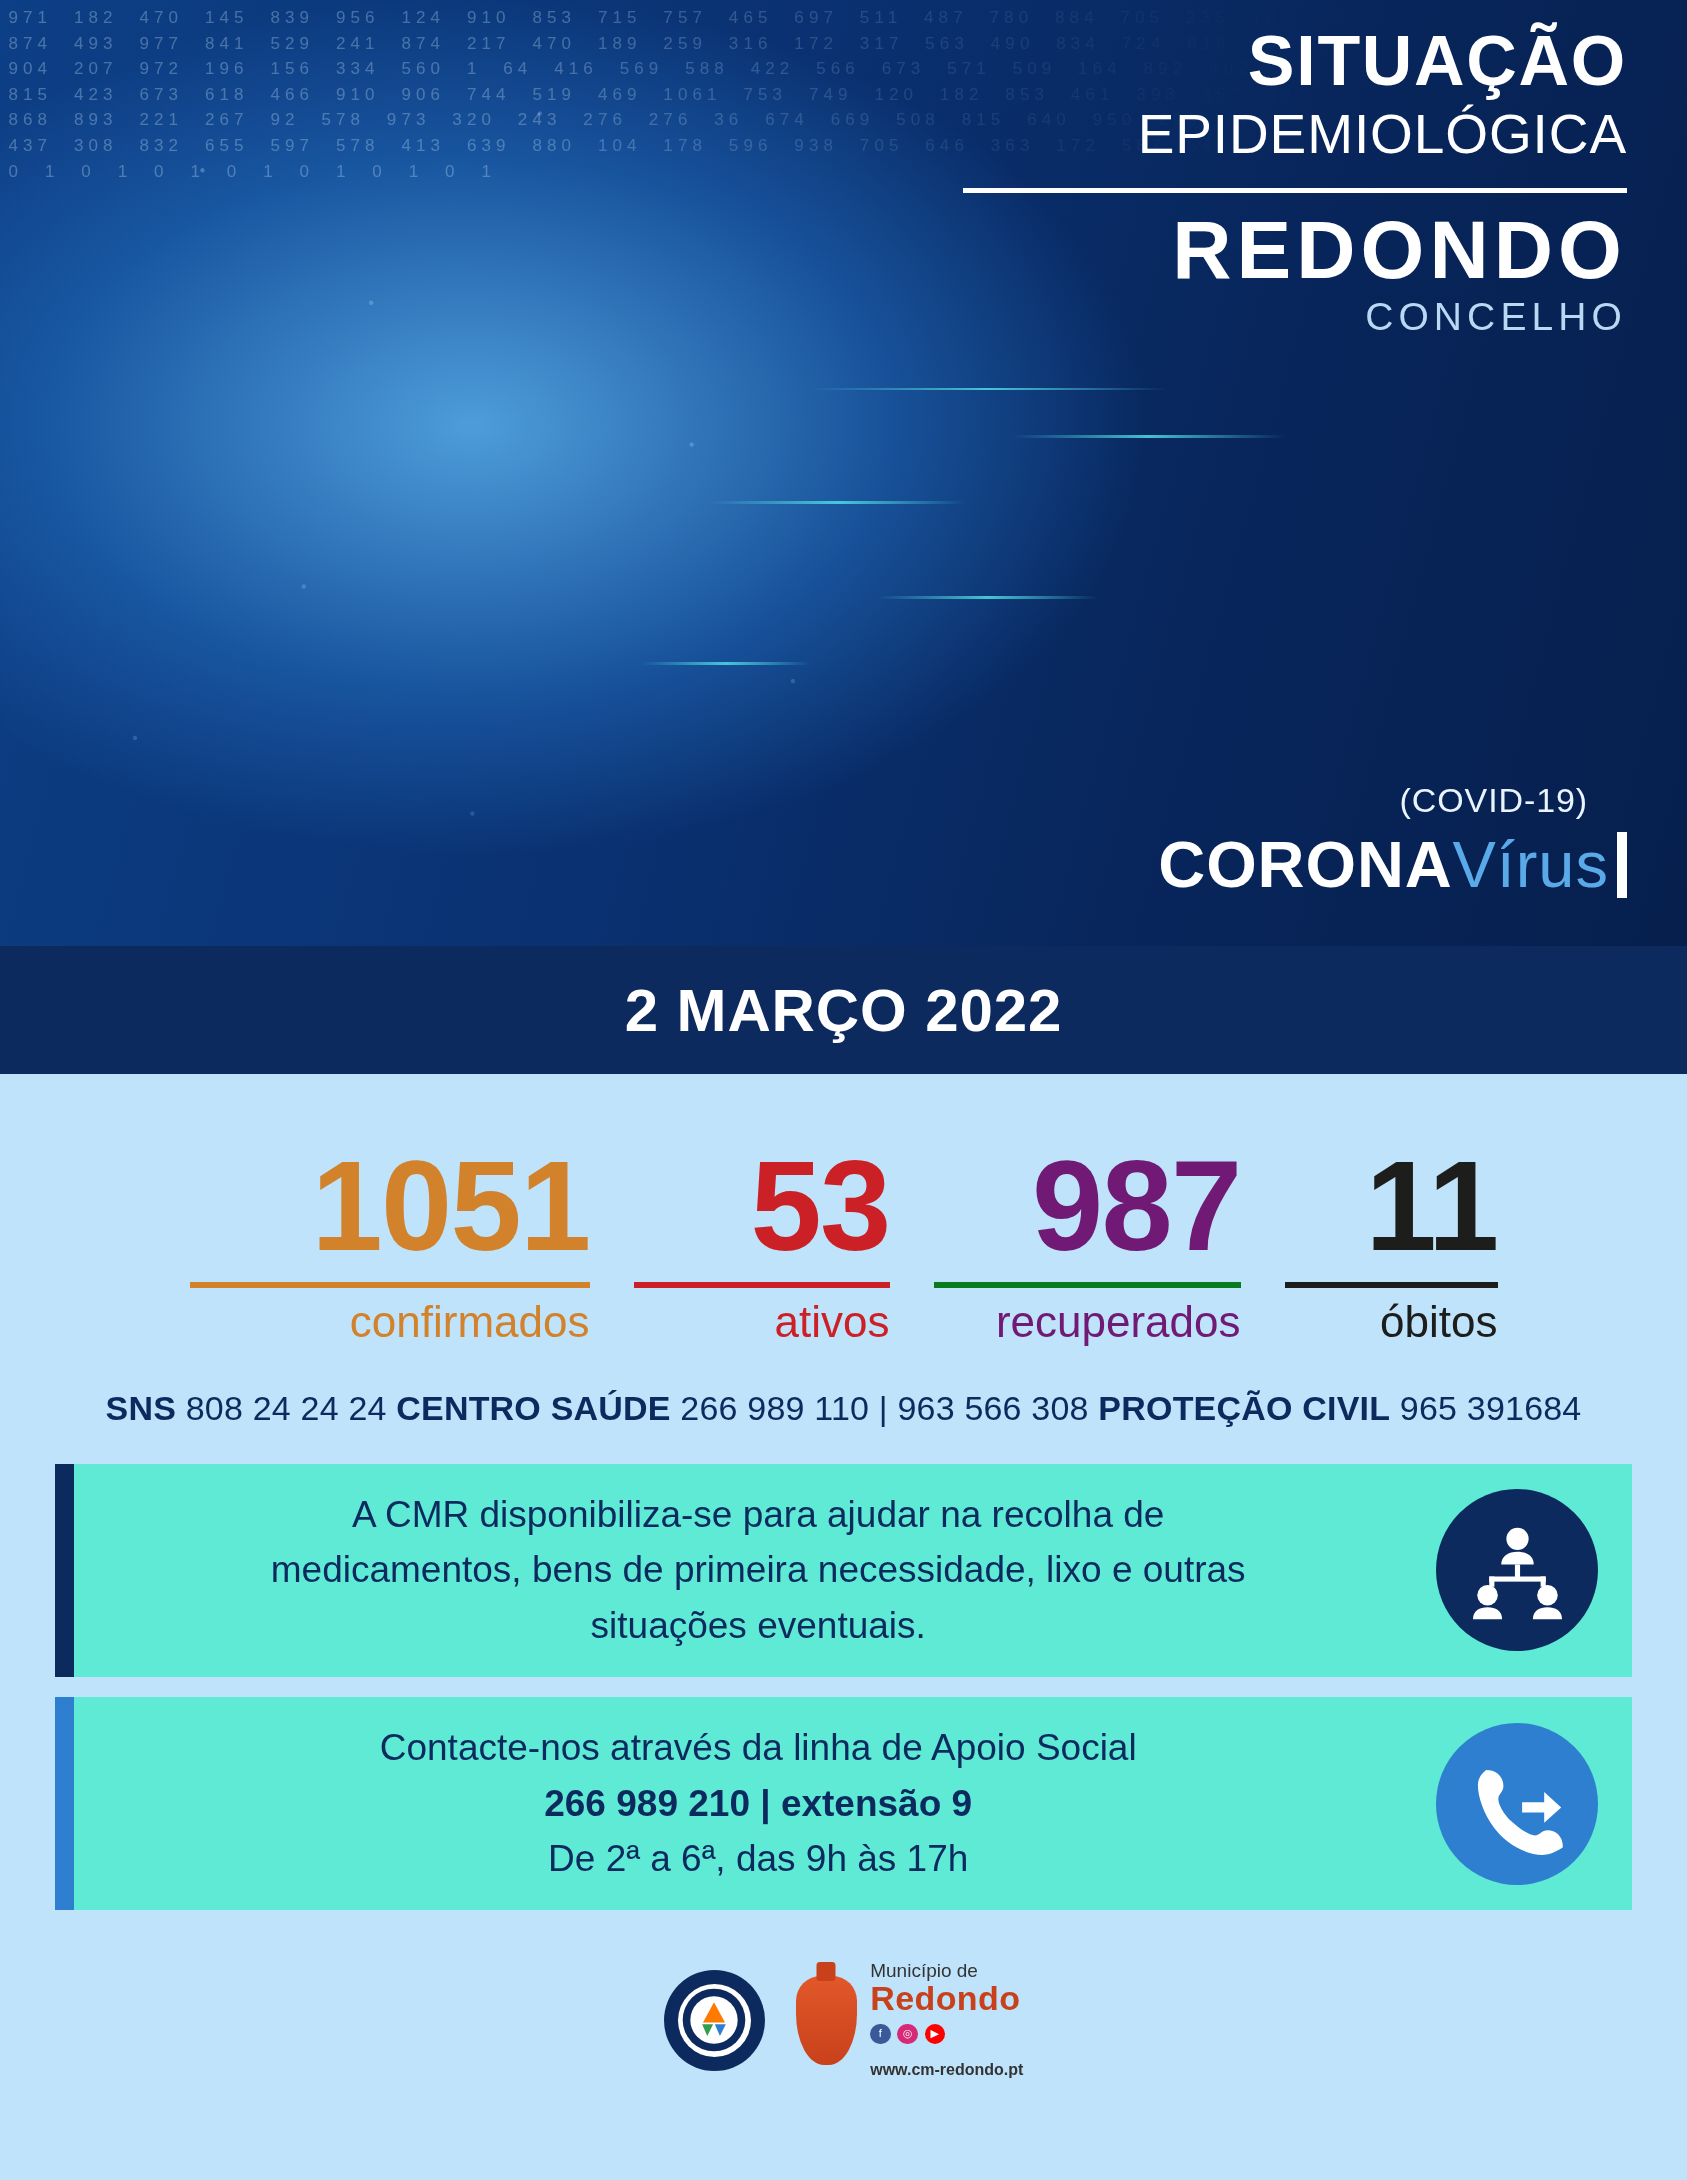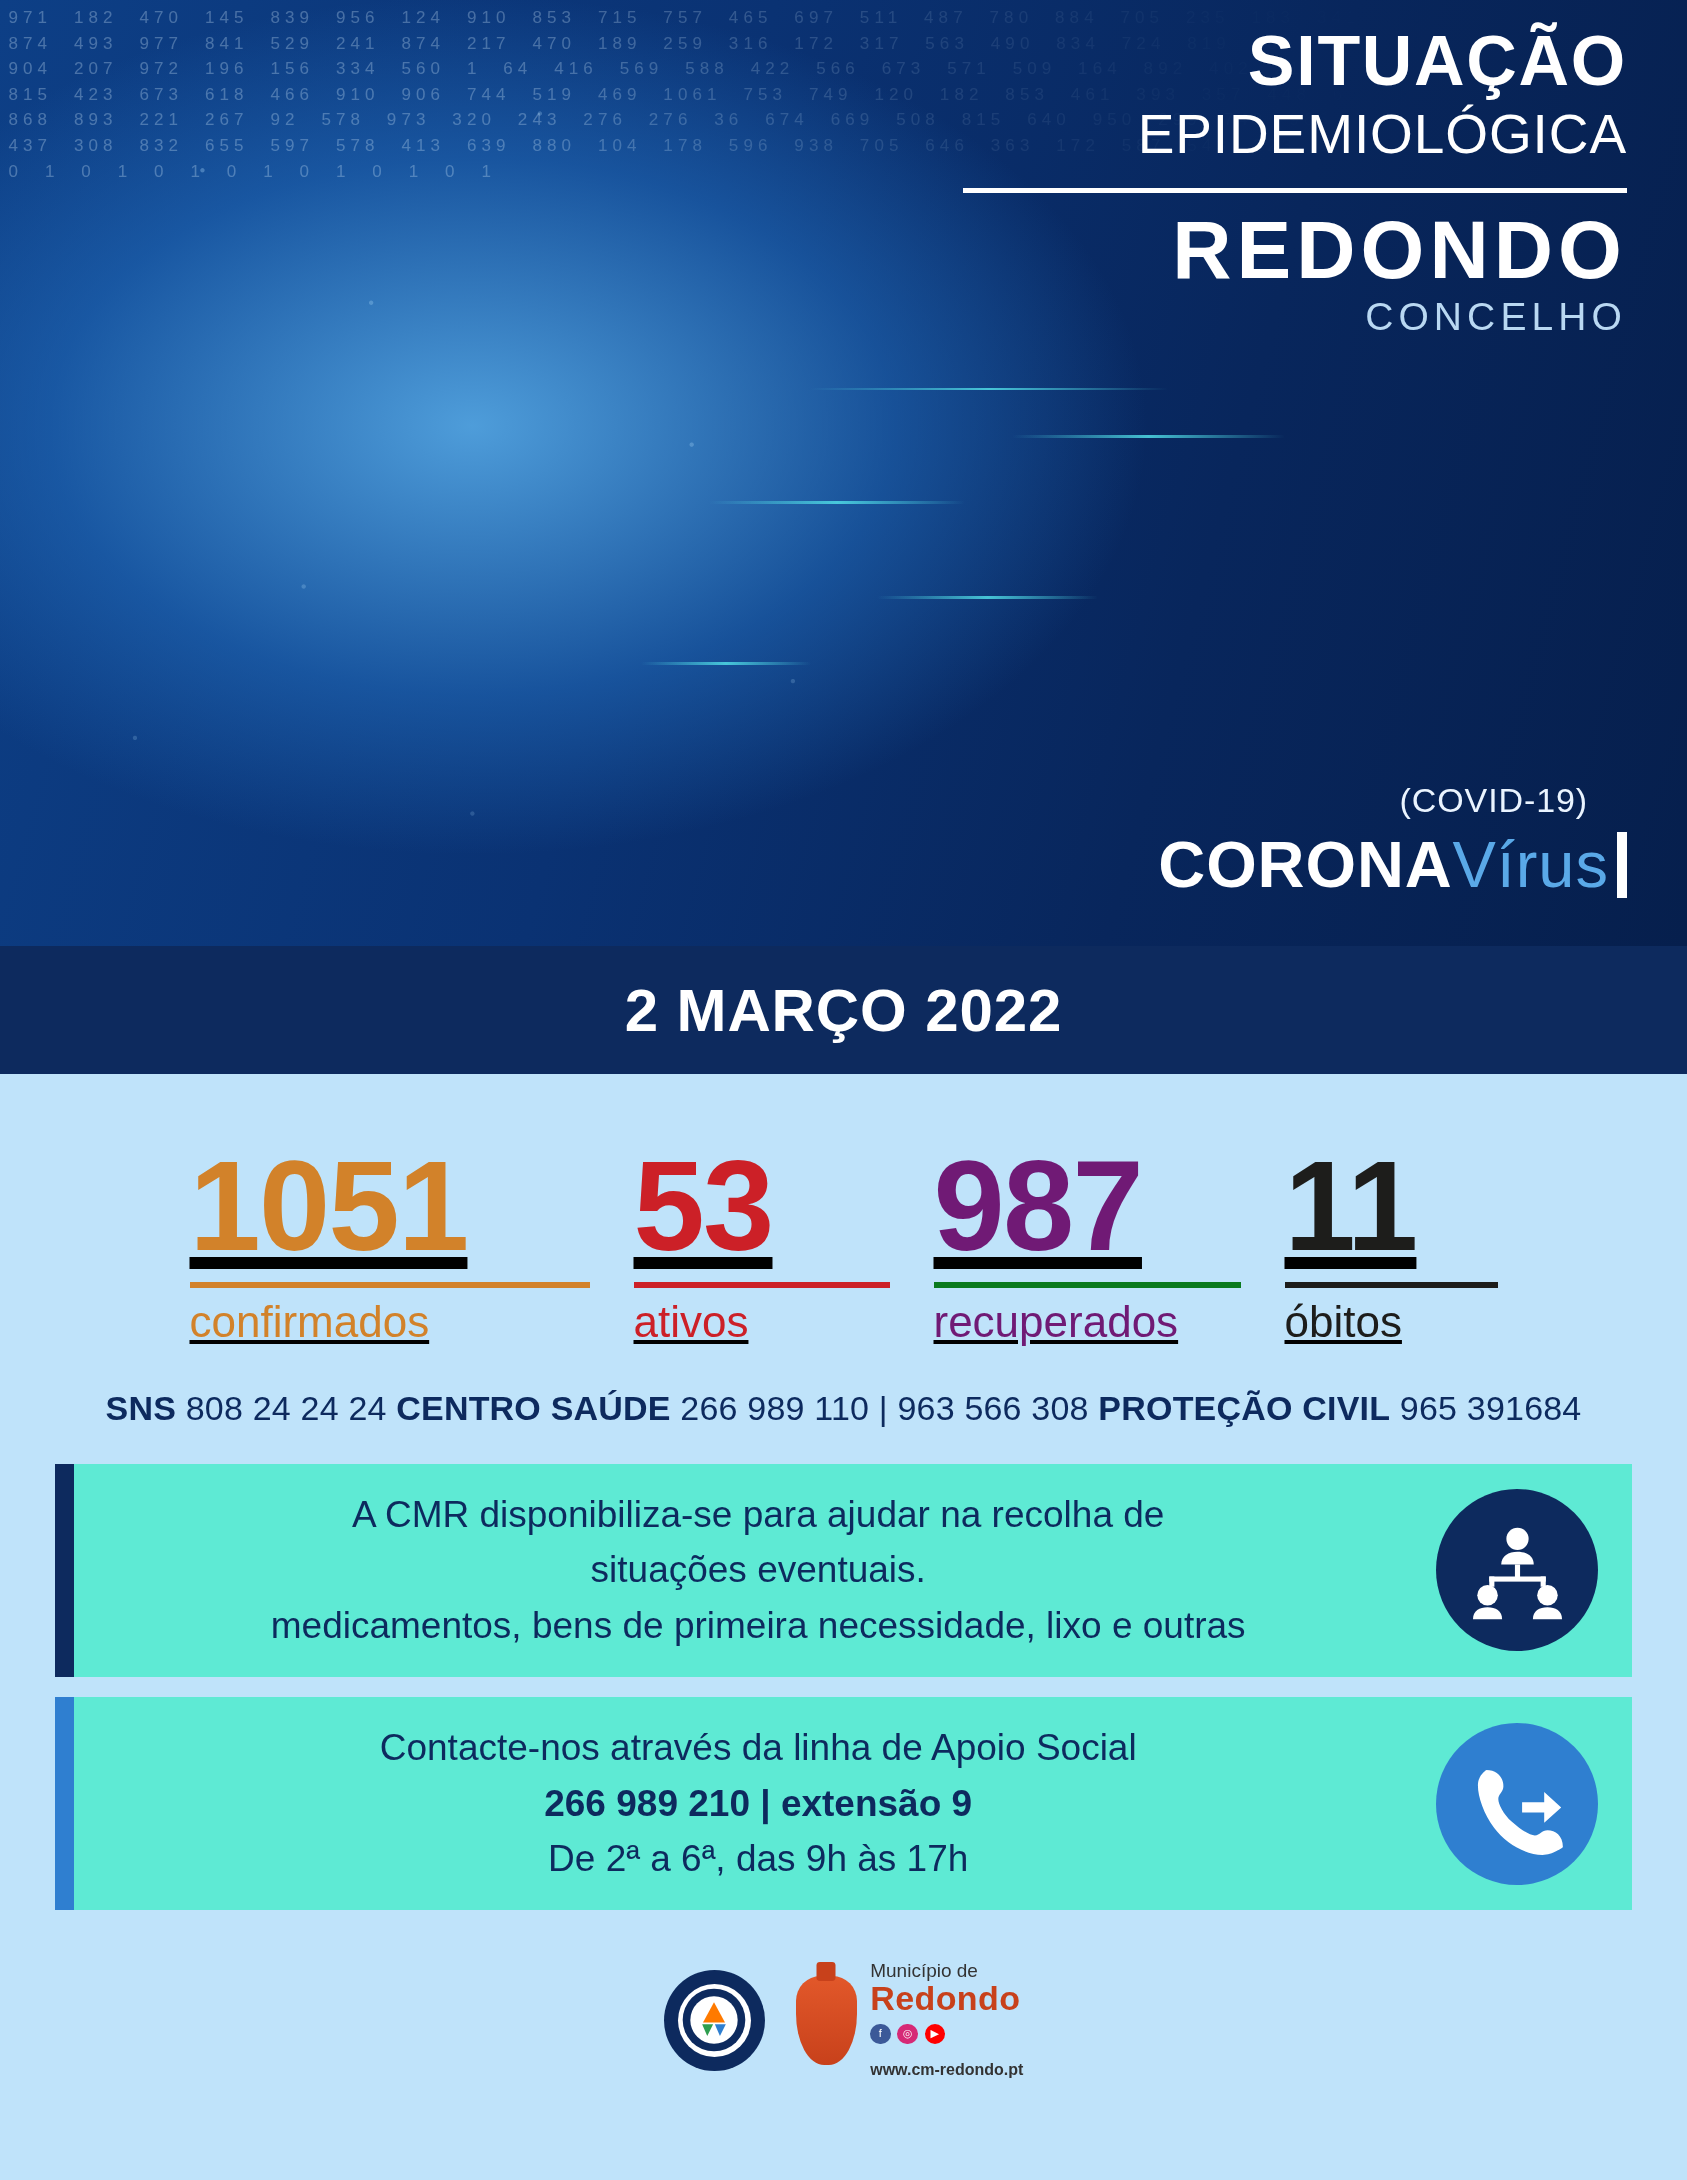--- a/index.html
+++ b/index.html
@@ -156,21 +156,21 @@
     padding:31px 0 0 0;
   }
 
   .stats {
     display:flex;
     justify-content:center;
     align-items:flex-end;
     gap:0;
     padding:37px 51px 8.5px 51px;
   }
-  .stat { text-align:left; padding:0 22px;text-decoration:underline; }
+  .stat { text-align:right; padding:0 22px; }
   .stat .num {
     font-size:128px;
     font-weight:bold;
     line-height:1;
     letter-spacing:-1.7px;
   }
   .stat .bar {
     height:6px;
     margin:12px auto 8.5px auto;
   }
@@ -352,22 +352,22 @@
       <b>CENTRO SAÚDE</b>
       <span>266 989 110 | 963 566 308</span>
       <b>PROTEÇÃO CIVIL</b>
       <span>965 391684</span>
     </div>
 
     <div class="card card1">
       <div class="accent"></div>
       <div class="card-text">
         <div>A CMR disponibiliza-se para ajudar na recolha de</div>
+        <div>medicamentos, bens de primeira necessidade, lixo e outras</div>
         <div>situações eventuais.</div>
-        <div>medicamentos, bens de primeira necessidade, lixo e outras</div>
       </div>
       <div class="icon-circle navy">
         <svg width="101" height="101" viewBox="0 0 118 118" aria-hidden="true">
           <circle cx="59" cy="22" r="13" fill="#fff"></circle>
           <path d="M40 52c0-10 8.5-15 19-15s19 5 19 15z" fill="#fff"></path>
           <rect x="56" y="52" width="6" height="16" fill="#fff"></rect>
           <rect x="26" y="66" width="66" height="6" fill="#fff"></rect>
           <rect x="26" y="66" width="6" height="12" fill="#fff"></rect>
           <rect x="86" y="66" width="6" height="12" fill="#fff"></rect>
           <circle cx="24" cy="88" r="12" fill="#fff"></circle>

